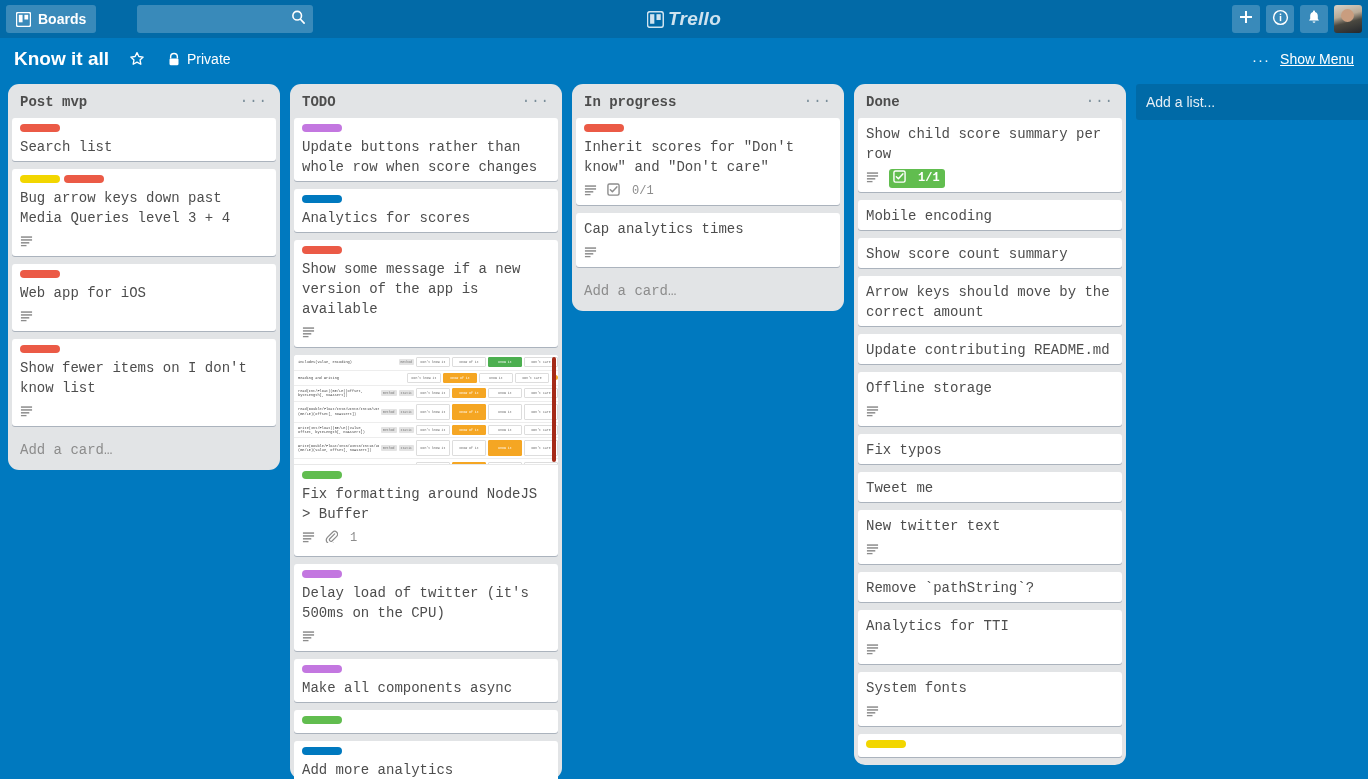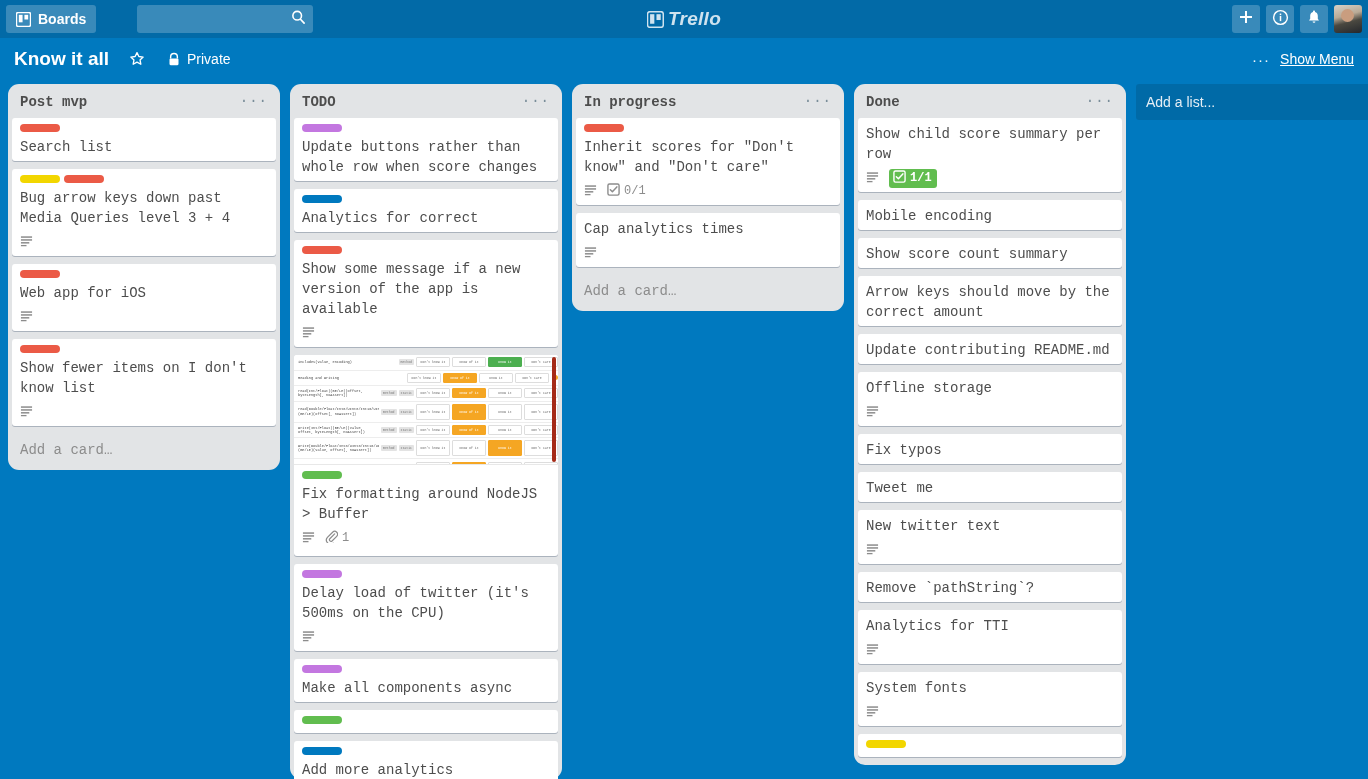--- a/index.html
+++ b/index.html
@@ -156,21 +156,21 @@
   }
   .card.has-cover { padding-top: 0; padding-left: 0; padding-right: 0; }
   .card.has-cover .card-inner { padding: 6px 8px 4px 8px; }
   .labels { display: flex; gap: 4px; margin-bottom: 5px; }
   .label { width: 40px; height: 8px; border-radius: 4px; }
   .card-title {
     font-size: 14px; color: #4d4d4d; line-height: 20px;
     word-wrap: break-word;
   }
   .badges { display: flex; align-items: center; gap: 10px; margin-top: 4px; min-height: 20px;}
-  .badge { display: flex; align-items: center; color: #8c8c8c; font-size: 12px; gap: 4px; }
+  .badge { display: flex; align-items: center; color: #8c8c8c; font-size: 12px; gap: 12px; }
   .badge.green {
     background: #61bd4f; color: #fff; border-radius: 3px;
     padding: 1px 5px 1px 4px; font-weight: bold;
   }
   .add-card {
     color: #8c8c8c; font-size: 14px;
     padding: 8px 8px 12px 8px;
     cursor: pointer;
   }
   #add-list {
@@ -385,21 +385,21 @@
         <div class="card">
           <div class="labels">
             <span class="label" style="background:#c377e0"></span>
           </div>
         <div class="card-title">Update buttons rather than whole row when score changes</div>
         </div>
         <div class="card">
           <div class="labels">
             <span class="label" style="background:#0079bf"></span>
           </div>
-        <div class="card-title">Analytics for correct</div>
+        <div class="card-title">Analytics for scores</div>
         </div>
         <div class="card">
           <div class="labels">
             <span class="label" style="background:#eb5a46"></span>
           </div>
         <div class="card-title">Show some message if a new version of the app is available</div>
         <div class="badges">
             <span class="badge">
               <span>
     <svg width="13" height="13" viewBox="0 0 14 14">

